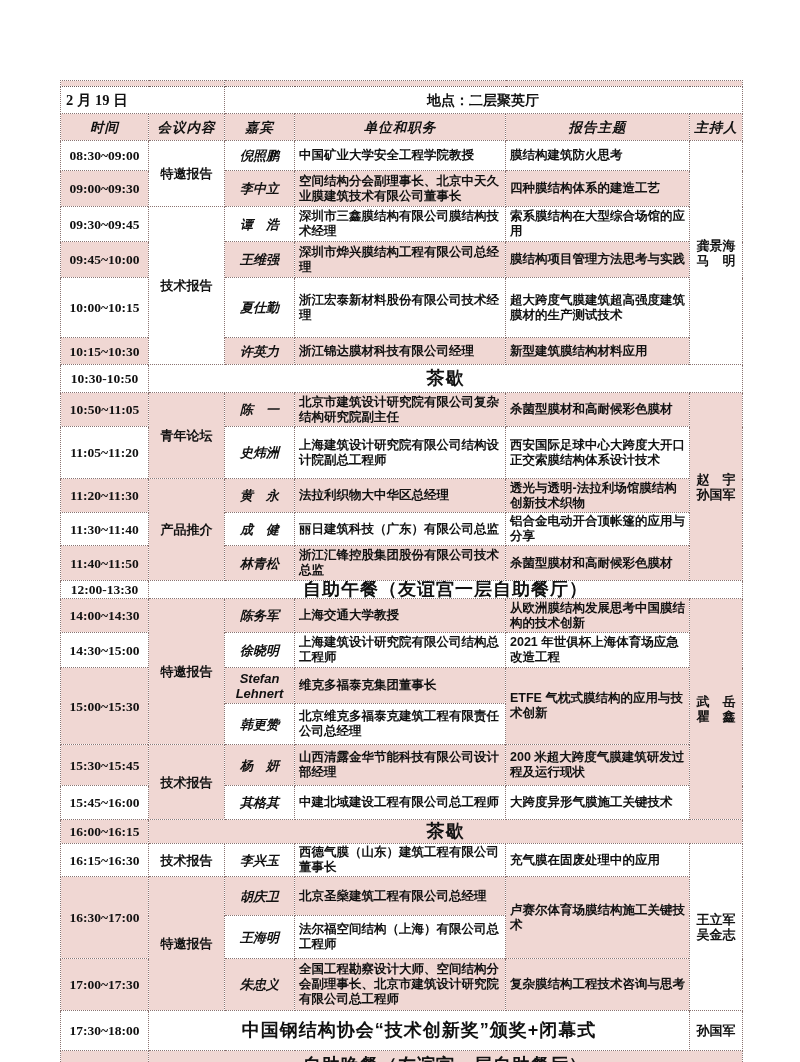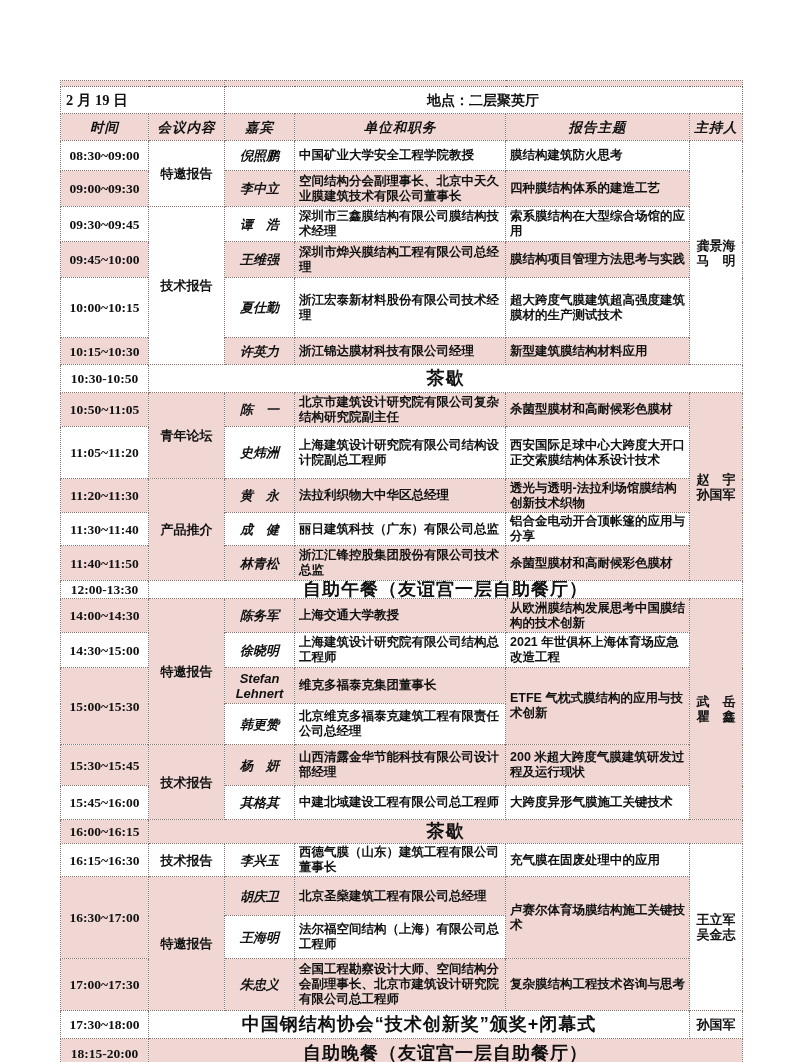--- a/index.html
+++ b/index.html
@@ -230,21 +230,21 @@
     <td class="g">王海明</td>
     <td class="u">法尔福空间结构（上海）有限公司总工程师</td>
   </tr>
   <tr style="height:52px">
     <td class="t p">17:00~17:30</td>
     <td class="g p">朱忠义</td>
     <td class="u p">全国工程勘察设计大师、空间结构分会副理事长、北京市建筑设计研究院有限公司总工程师</td>
     <td class="k p">复杂膜结构工程技术咨询与思考</td>
   </tr>
 
-  <tr style="height:28px">
+  <tr style="height:40px">
     <td class="t">17:30~18:00</td>
     <td class="full" colspan="4">中国钢结构协会“技术创新奖”颁奖+闭幕式</td>
     <td class="host">
       <span>孙国军</span>
     </td>
   </tr>
 
   <tr style="height:29px">
     <td class="t p">18:15-20:00</td>
     <td class="full p" colspan="5">自助晚餐（友谊宫一层自助餐厅）</td>

